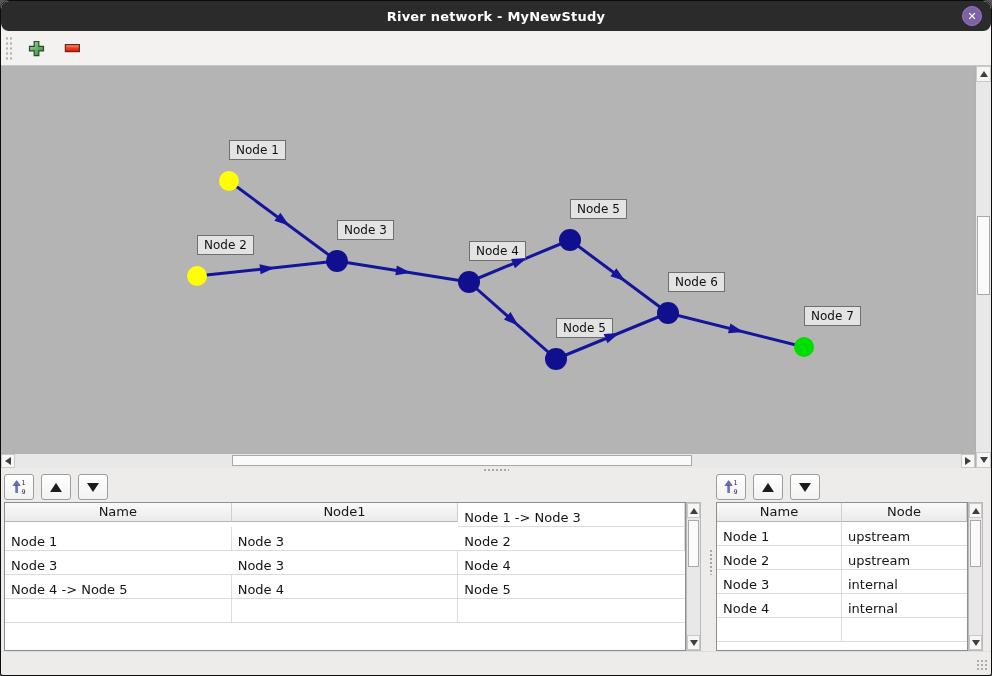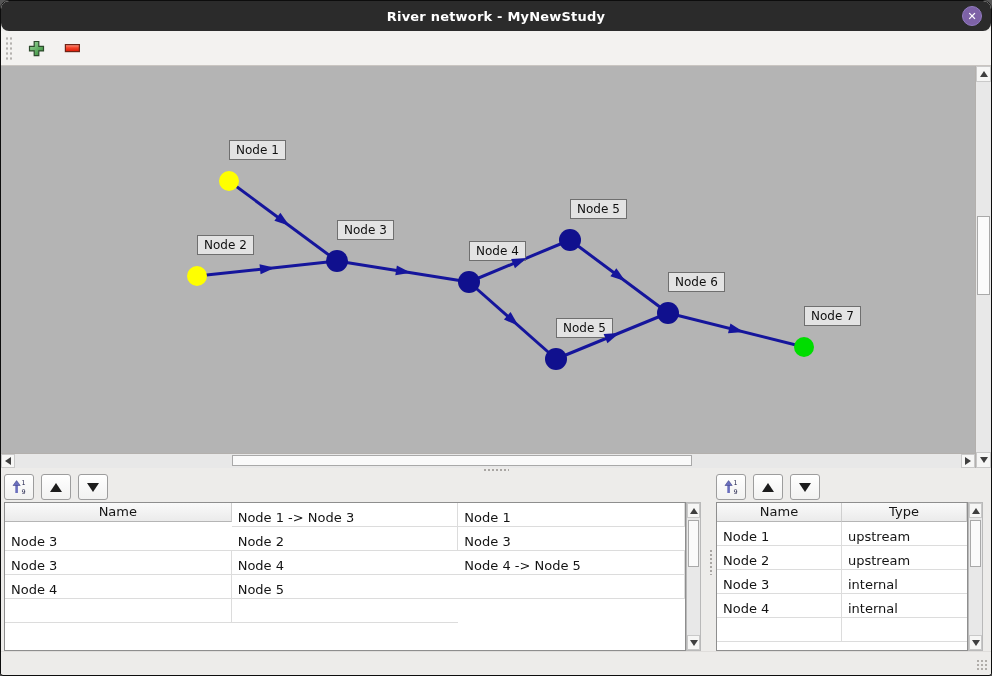--- a/index.html
+++ b/index.html
@@ -210,20 +210,21 @@
         <button class="mini-btn">
             <div class="tri-up-big"></div>
           </button>
         <button class="mini-btn">
             <div class="tri-down-big"></div>
           </button>
       </div>
       <div class="tablebox">
         <div class="tbl" id="reach-table" style="grid-template-columns:repeat(3,1fr);">
             <div class="th">Name</div>
+            <div class="th">Node1</div>
             <div class="td">Node 1 -&gt; Node 3</div>
             <div class="td">Node 1</div>
             <div class="td lastcol">Node 3</div>
             <div class="td">Node 2</div>
             <div class="td lastcol">Node 3</div>
             <div class="td">Node 3</div>
             <div class="td lastcol">Node 4</div>
             <div class="td">Node 4 -&gt; Node 5</div>
             <div class="td">Node 4</div>
             <div class="td lastcol">Node 5</div>
@@ -260,21 +261,21 @@
         <button class="mini-btn">
             <div class="tri-up-big"></div>
           </button>
         <button class="mini-btn">
             <div class="tri-down-big"></div>
           </button>
       </div>
       <div class="tablebox">
         <div class="tbl" id="node-table" style="grid-template-columns:repeat(2,1fr);">
             <div class="th">Name</div>
-            <div class="th">Type</div>
+            <div class="th">Node</div>
             <div class="td">Node 1</div>
             <div class="td lastcol">upstream</div>
             <div class="td">Node 2</div>
             <div class="td lastcol">upstream</div>
             <div class="td">Node 3</div>
             <div class="td lastcol">internal</div>
             <div class="td">Node 4</div>
             <div class="td lastcol">internal</div>
             <div class="td"></div>
             <div class="td lastcol"></div>

